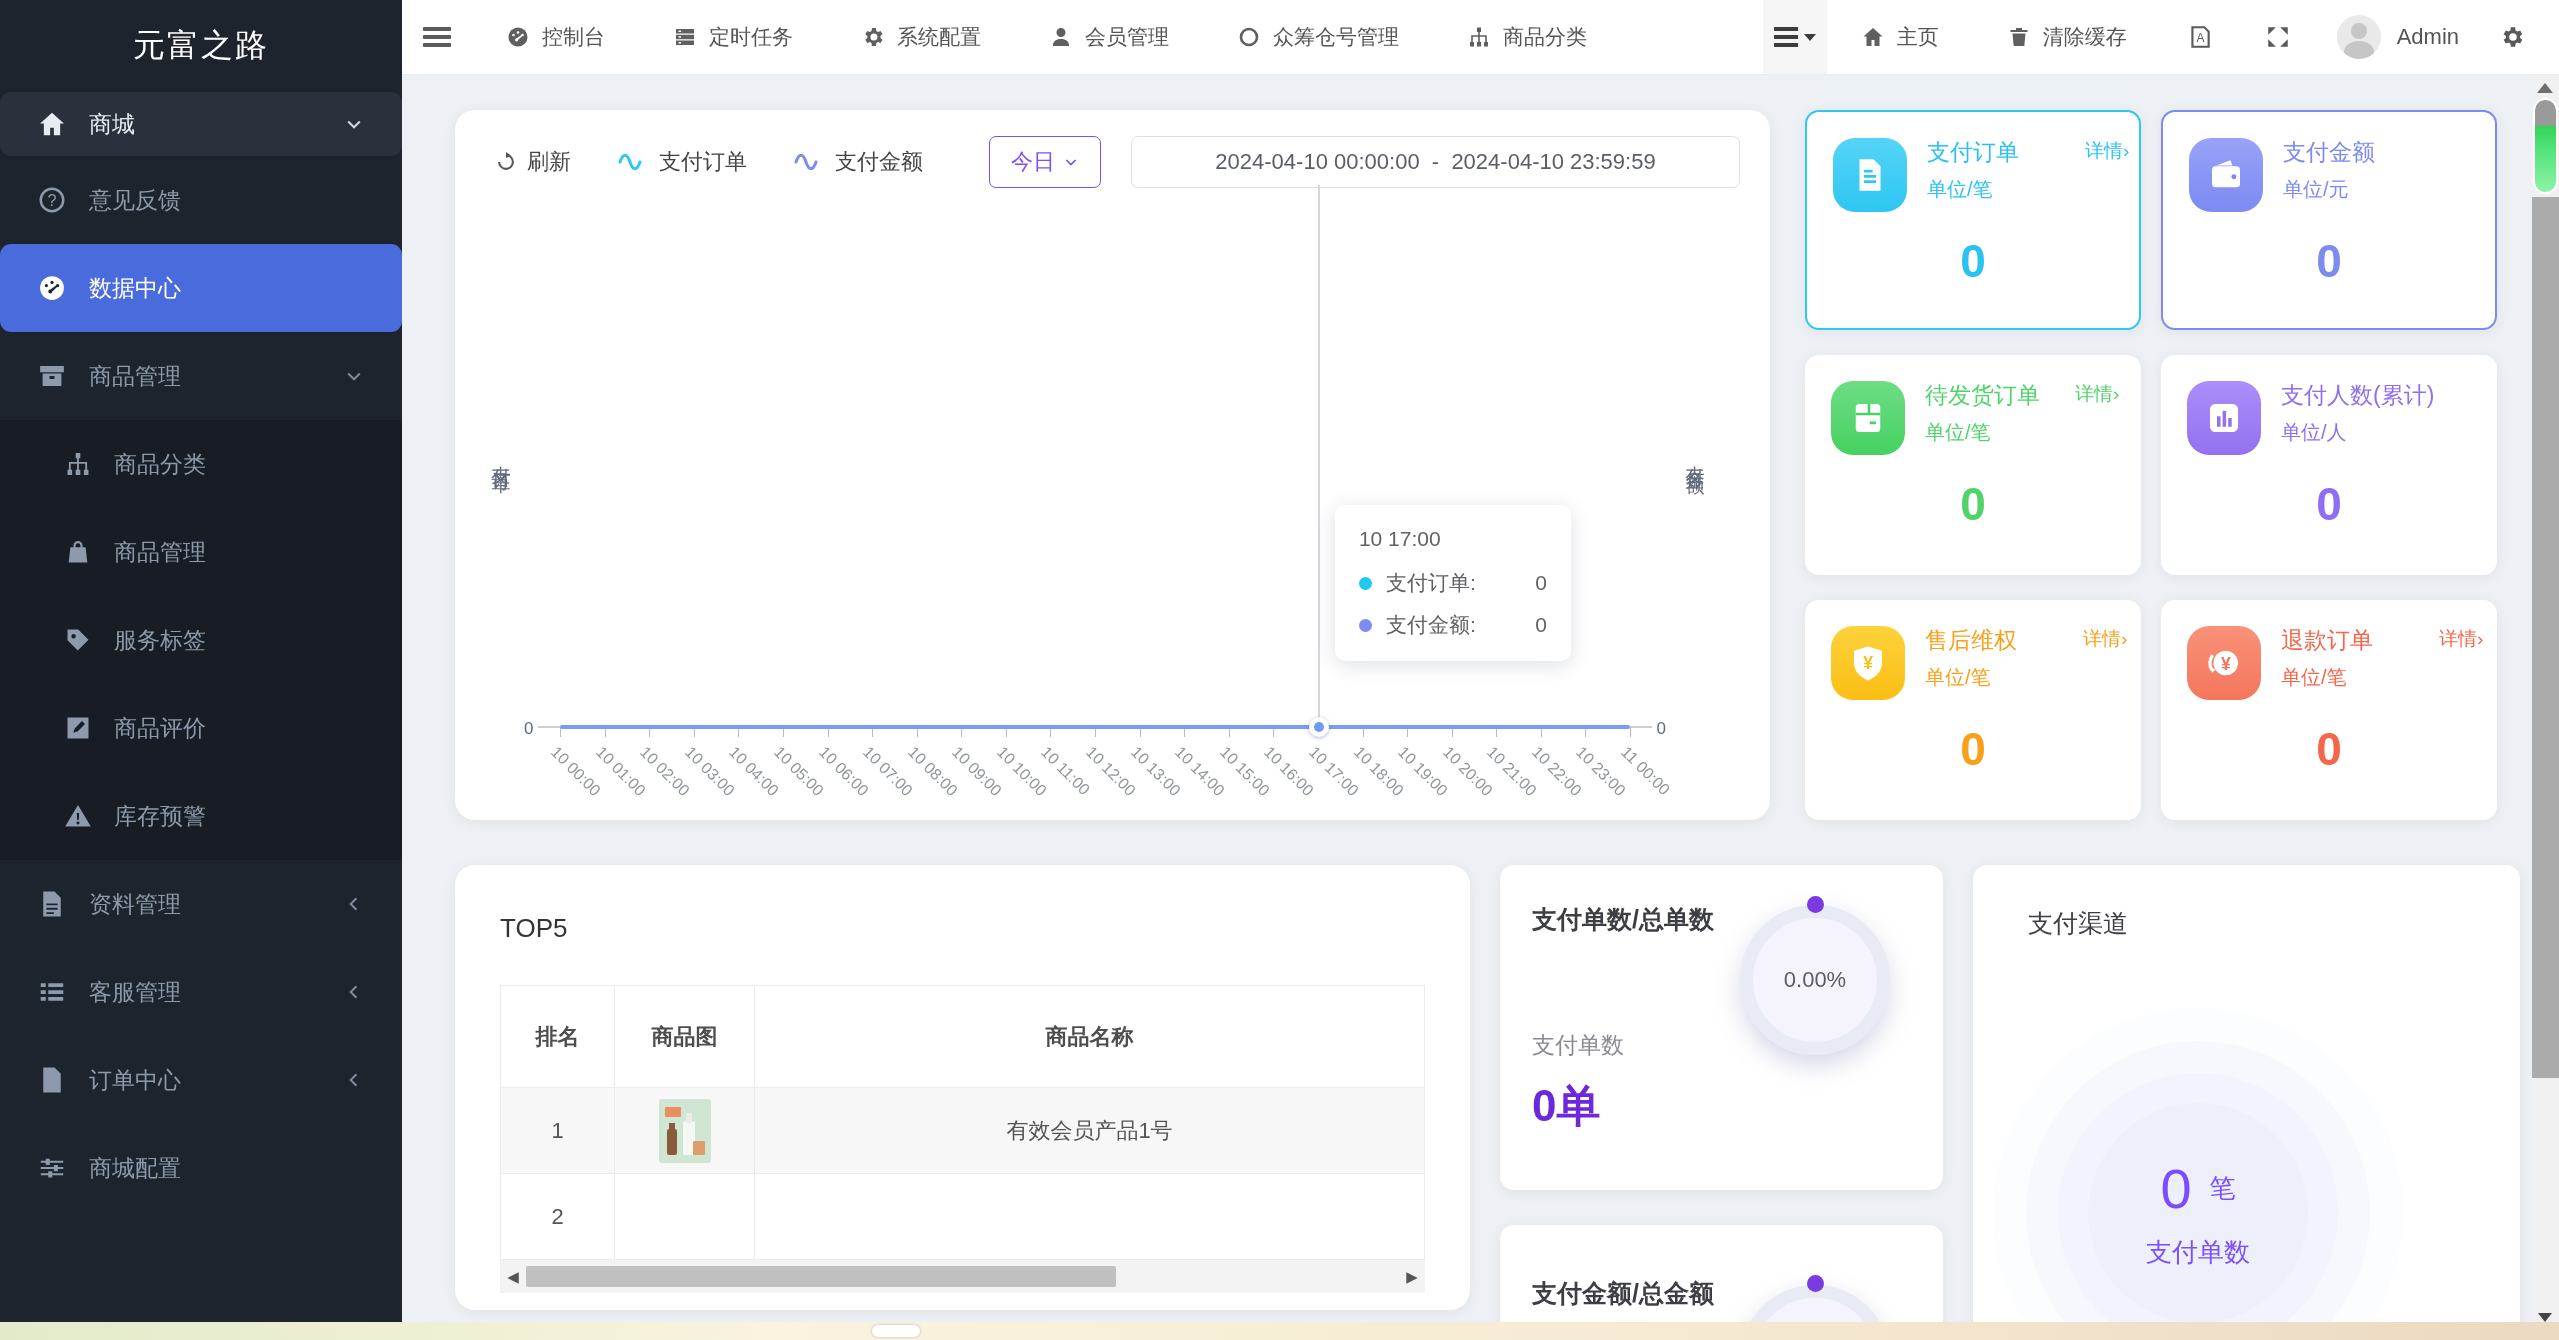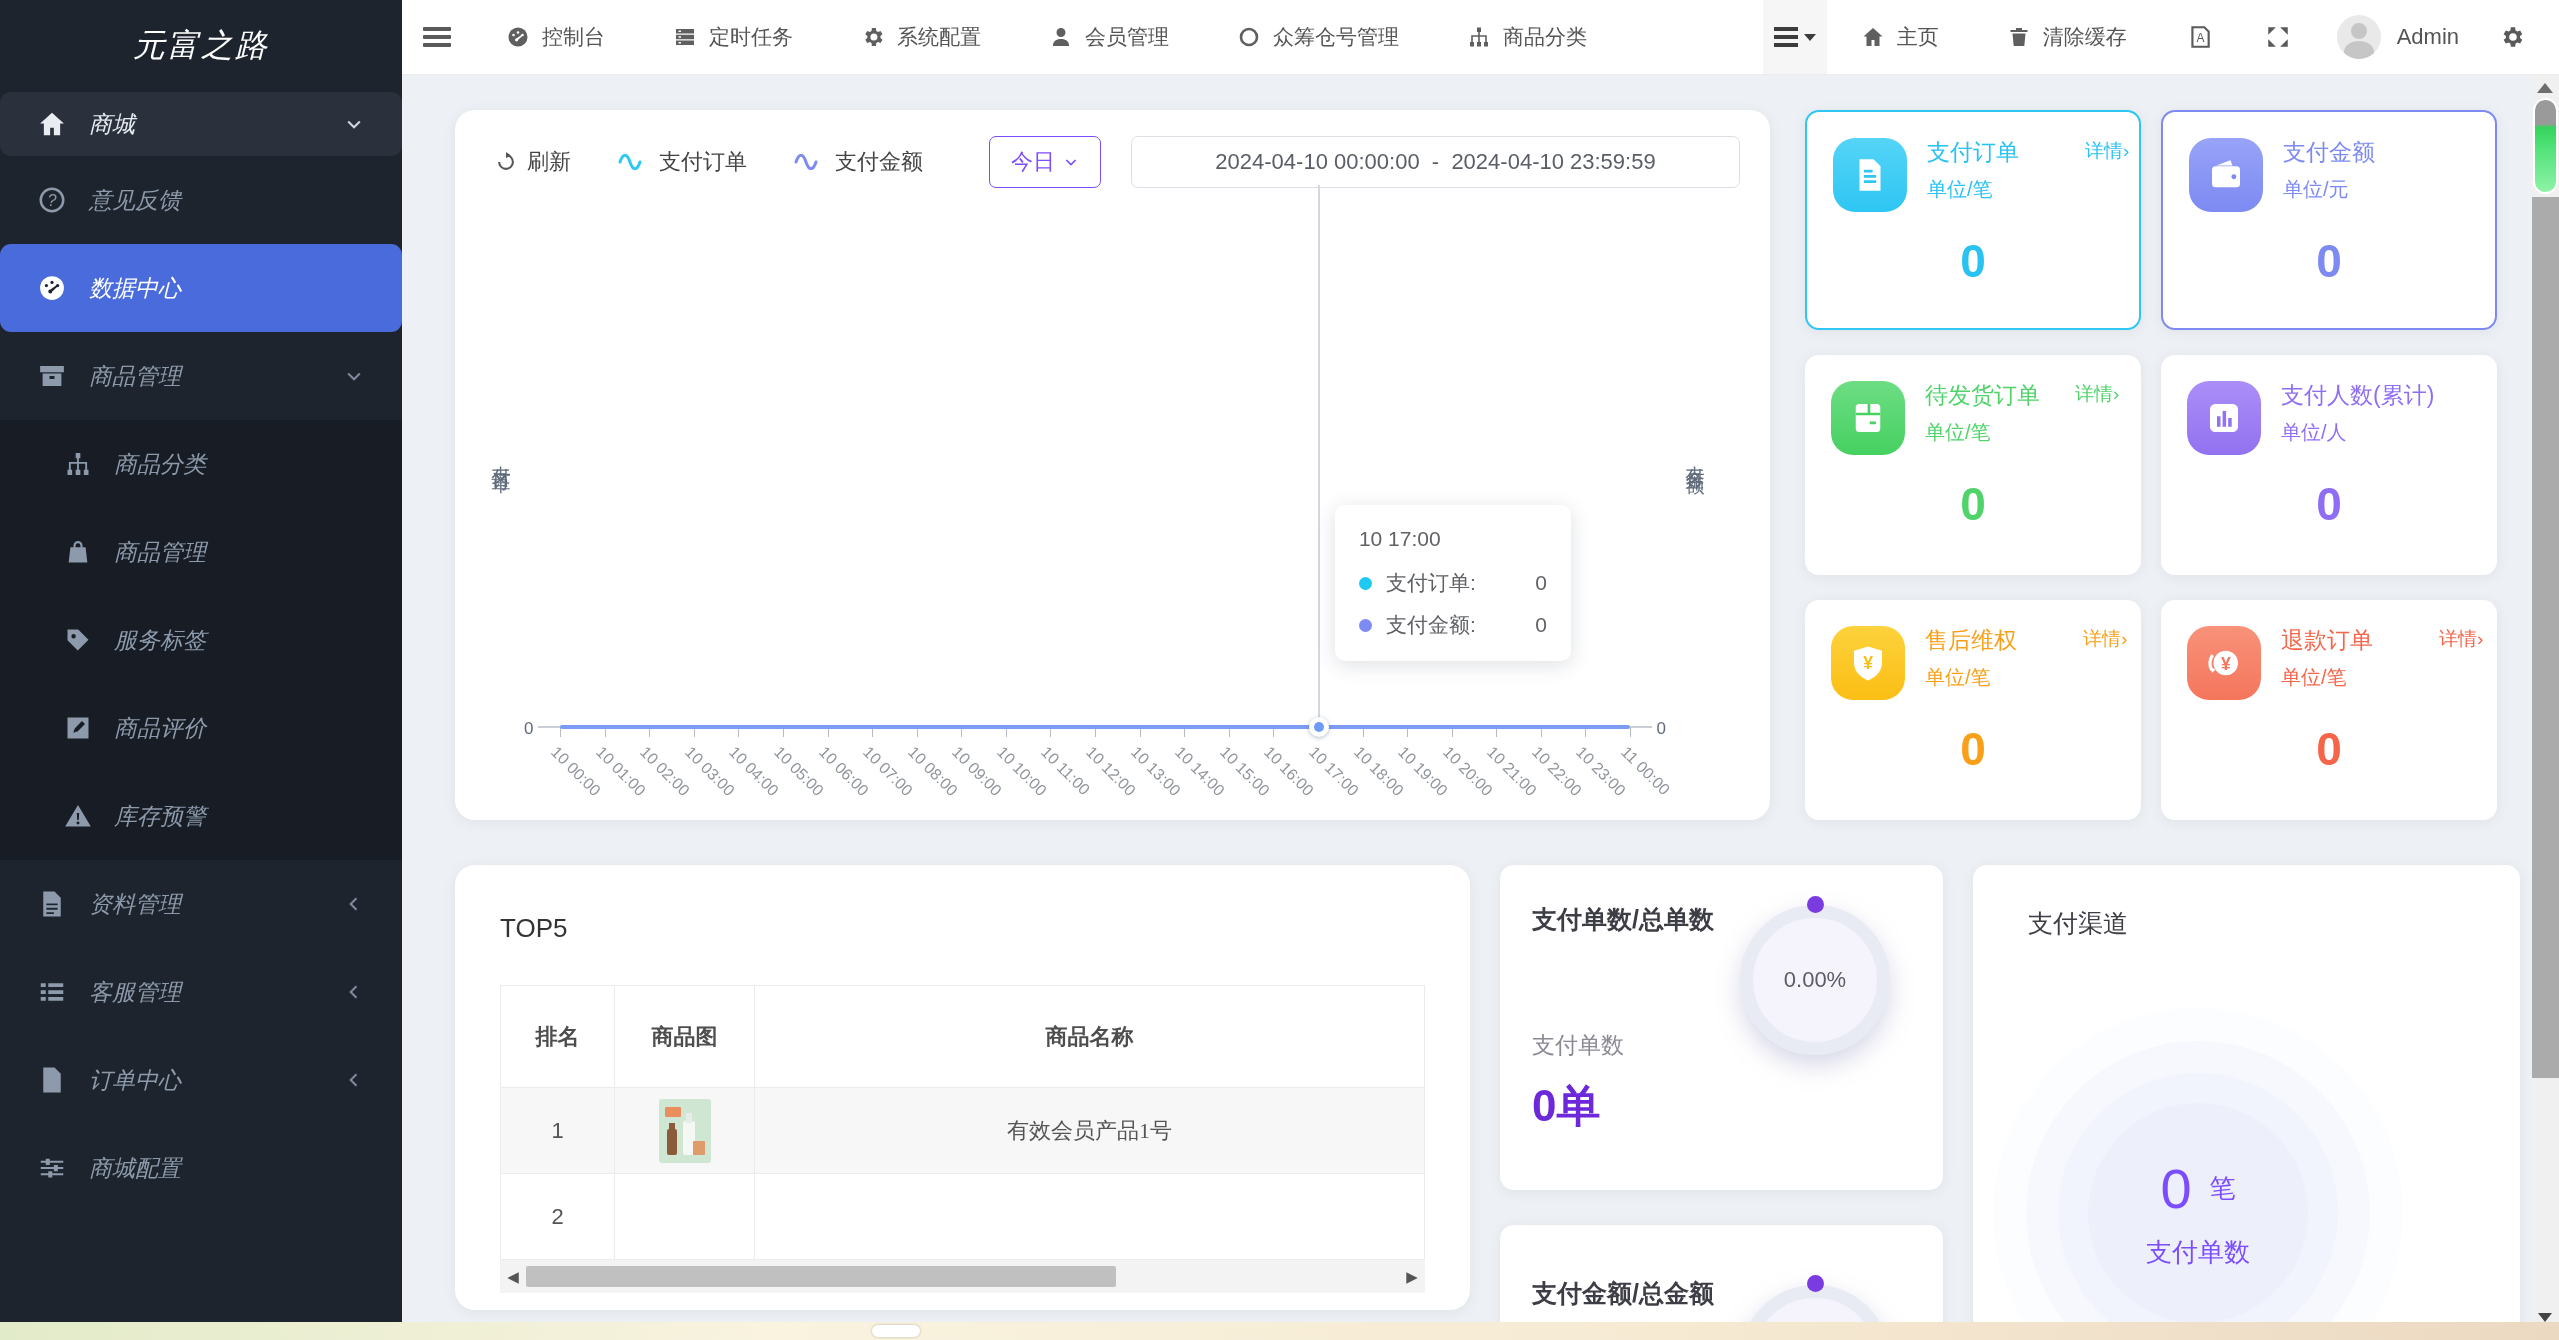--- a/index.html
+++ b/index.html
@@ -1,21 +1,21 @@
 <!DOCTYPE html>
 <html><head>
 <meta charset="utf-8">
 <style>
   * { margin:0; padding:0; box-sizing:border-box; }
   html,body { background:#fff; }
   body { font-family:"Liberation Sans","DejaVu Sans",sans-serif; }
   .screen { position:relative; width:2559px; height:1340px; overflow:hidden; background:#edf0f4; }
 
   
-  .sidebar { position:absolute; left:0; top:0; width:402px; height:1340px; background:#1e242e; z-index:5;font-style:italic; }
+  .sidebar { position:absolute; left:0; top:0; width:402px; height:1340px; background:#1e242e; z-index:5; }
   .sidebar-title { height:92px; display:flex; align-items:center; justify-content:center; color:#fff; font-size:32px; letter-spacing:2px; }
   .side-item { position:relative; height:88px; display:flex; align-items:center; color:#8c9aab; font-size:23px; cursor:pointer;border-radius:11px; }
   .side-item .s-ico { width:30px; height:30px; margin-left:37px; flex:0 0 auto; }
   .side-item .s-lbl { margin-left:22px; white-space:nowrap; }
   .side-item .s-chev { position:absolute; right:38px; width:20px; height:20px; color:#7d8a9b; }
   .side-home { height:64px; background:#2a313d; color:#e9edf2; }
   .side-home .s-chev { color:#cfd6df; }
   .side-active { background:#4a6bdb; color:#fff; }
   .side-sub-wrap { background:#171c25; }
   .side-sub .s-ico { margin-left:64px; width:28px; height:28px; }
@@ -89,21 +89,21 @@
 
   
   .top5-card { left:455px; top:865px; width:1015px; height:445px; }
   .top5-title { position:absolute; left:45px; top:48px; font-size:26px; color:#333; }
   .top5-table { position:absolute; left:45px; top:120px; width:925px; border:1px solid #ebebeb; border-bottom:none; font-size:22px; color:#555; }
   .t-row { display:flex; }
   .t-cell { border-right:1px solid #ebebeb; border-bottom:1px solid #ebebeb; display:flex; align-items:center; justify-content:center; }
   .t-cell:last-child { border-right:none; }
   .col-rank { width:114px; flex:0 0 auto; }
   .col-img { width:140px; flex:0 0 auto; }
-  .col-name { flex:1;font-family:Liberation Serif, serif; }
+  .col-name { flex:1; }
   .t-head .t-cell { height:102px; font-weight:bold; color:#4d4d4d; background:#fff; }
   .t-body1 .t-cell { height:86px; background:#f7f7f8; }
   .t-body2 .t-cell { height:86px; background:#fff; }
   .prod-thumb { width:52px; height:64px; border-radius:3px; overflow:hidden; }
   .t-scroll { position:absolute; left:45px; top:395px; width:925px; height:33px; background:#f3f3f3; display:flex; align-items:center; }
   .t-scroll .arr { width:26px; color:#555; font-size:15px; text-align:center; cursor:pointer; }
   .t-thumb { height:21px; width:590px; background:#c0c0c0; border-radius:2px; cursor:grab; }
   .t-spacer { flex:1; }
 
   

